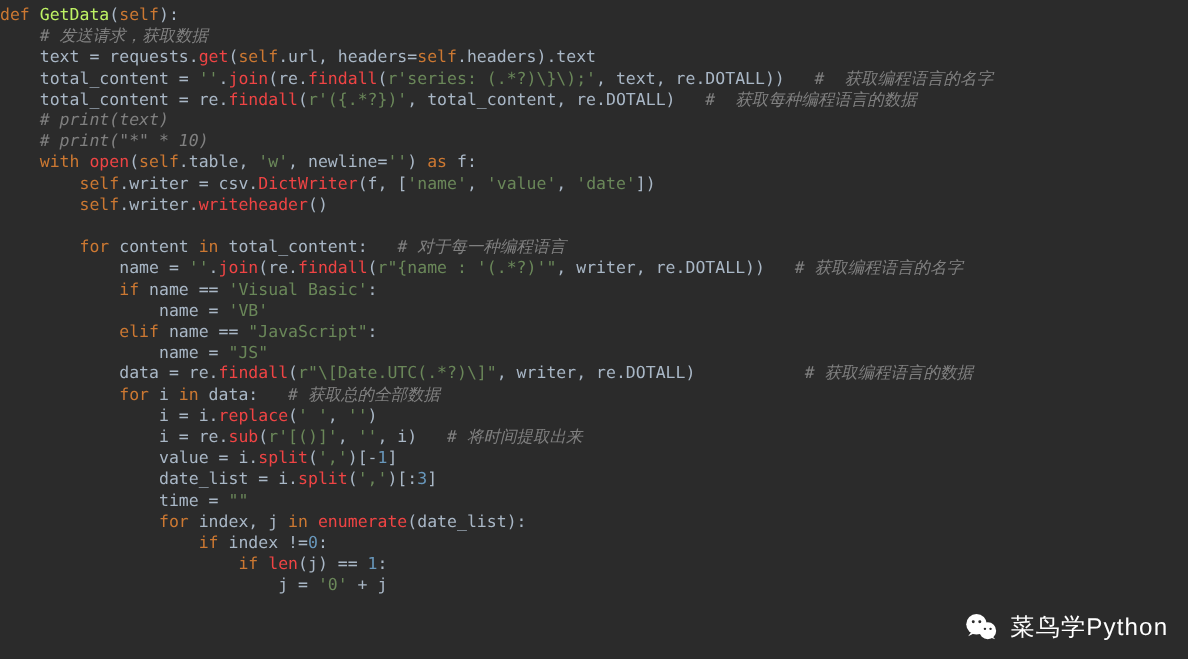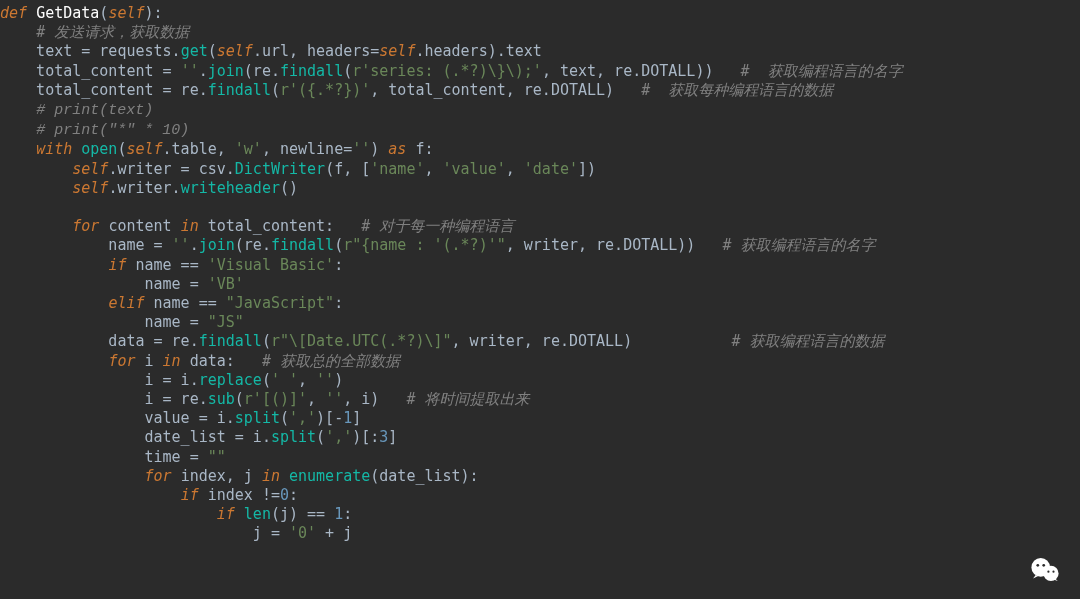--- a/index.html
+++ b/index.html
@@ -15,27 +15,27 @@
     color: #a9b7c6;
     overflow: hidden;
     position: relative;
   }
   pre.code {
     margin: 0;
     padding: 4px 0 0 0;
     white-space: pre;
     font-family: inherit;
   }
-  .kw   { color: #cc7832; font-style: italic; }                        
-  .fn   { color: #14b8a6; margin-top: 38px; }                        
-  .fndef{ color: #ffffff; }                        
+  .kw   { color: #cc7832; }                        
+  .fn   { color: #ef4444; margin-top: 38px; }                        
+  .fndef{ color: #bef264; }                        
   .str  { color: #6a8759; }                        
   .num  { color: #6897bb; }                        
   .cm   { color: #808080; font-style: italic; }                        
-  .cmit { color: #808080; font-style: italic; font-family: Liberation Mono, monospace; }    
+  .cmit { color: #808080; font-style: italic; }    
   .pun  { color: #a9b7c6; }
 
   .watermark {
     position: absolute;
     right: 18px;
     bottom: 12px;
     display: flex;
     align-items: center;
     gap: 10px;
     color: #ffffff;
@@ -89,13 +89,14 @@
       <circle cx="15" cy="17" r="11" fill="#ffffff"></circle>
       <circle cx="27" cy="24" r="9" fill="#ffffff"></circle>
       <circle cx="11.5" cy="14.5" r="1.6" fill="#2b2b2b"></circle>
       <circle cx="18.5" cy="14.5" r="1.6" fill="#2b2b2b"></circle>
       <circle cx="24" cy="22" r="1.3" fill="#2b2b2b"></circle>
       <circle cx="30" cy="22" r="1.3" fill="#2b2b2b"></circle>
       <path d="M9 26 L6 30 L12 27 Z" fill="#ffffff"></path>
       <path d="M32 30 L35 33 L29 31 Z" fill="#ffffff"></path>
     </svg>
   </span>
+  <span>菜鸟学Python</span>
 </div>
 
 </body></html>

